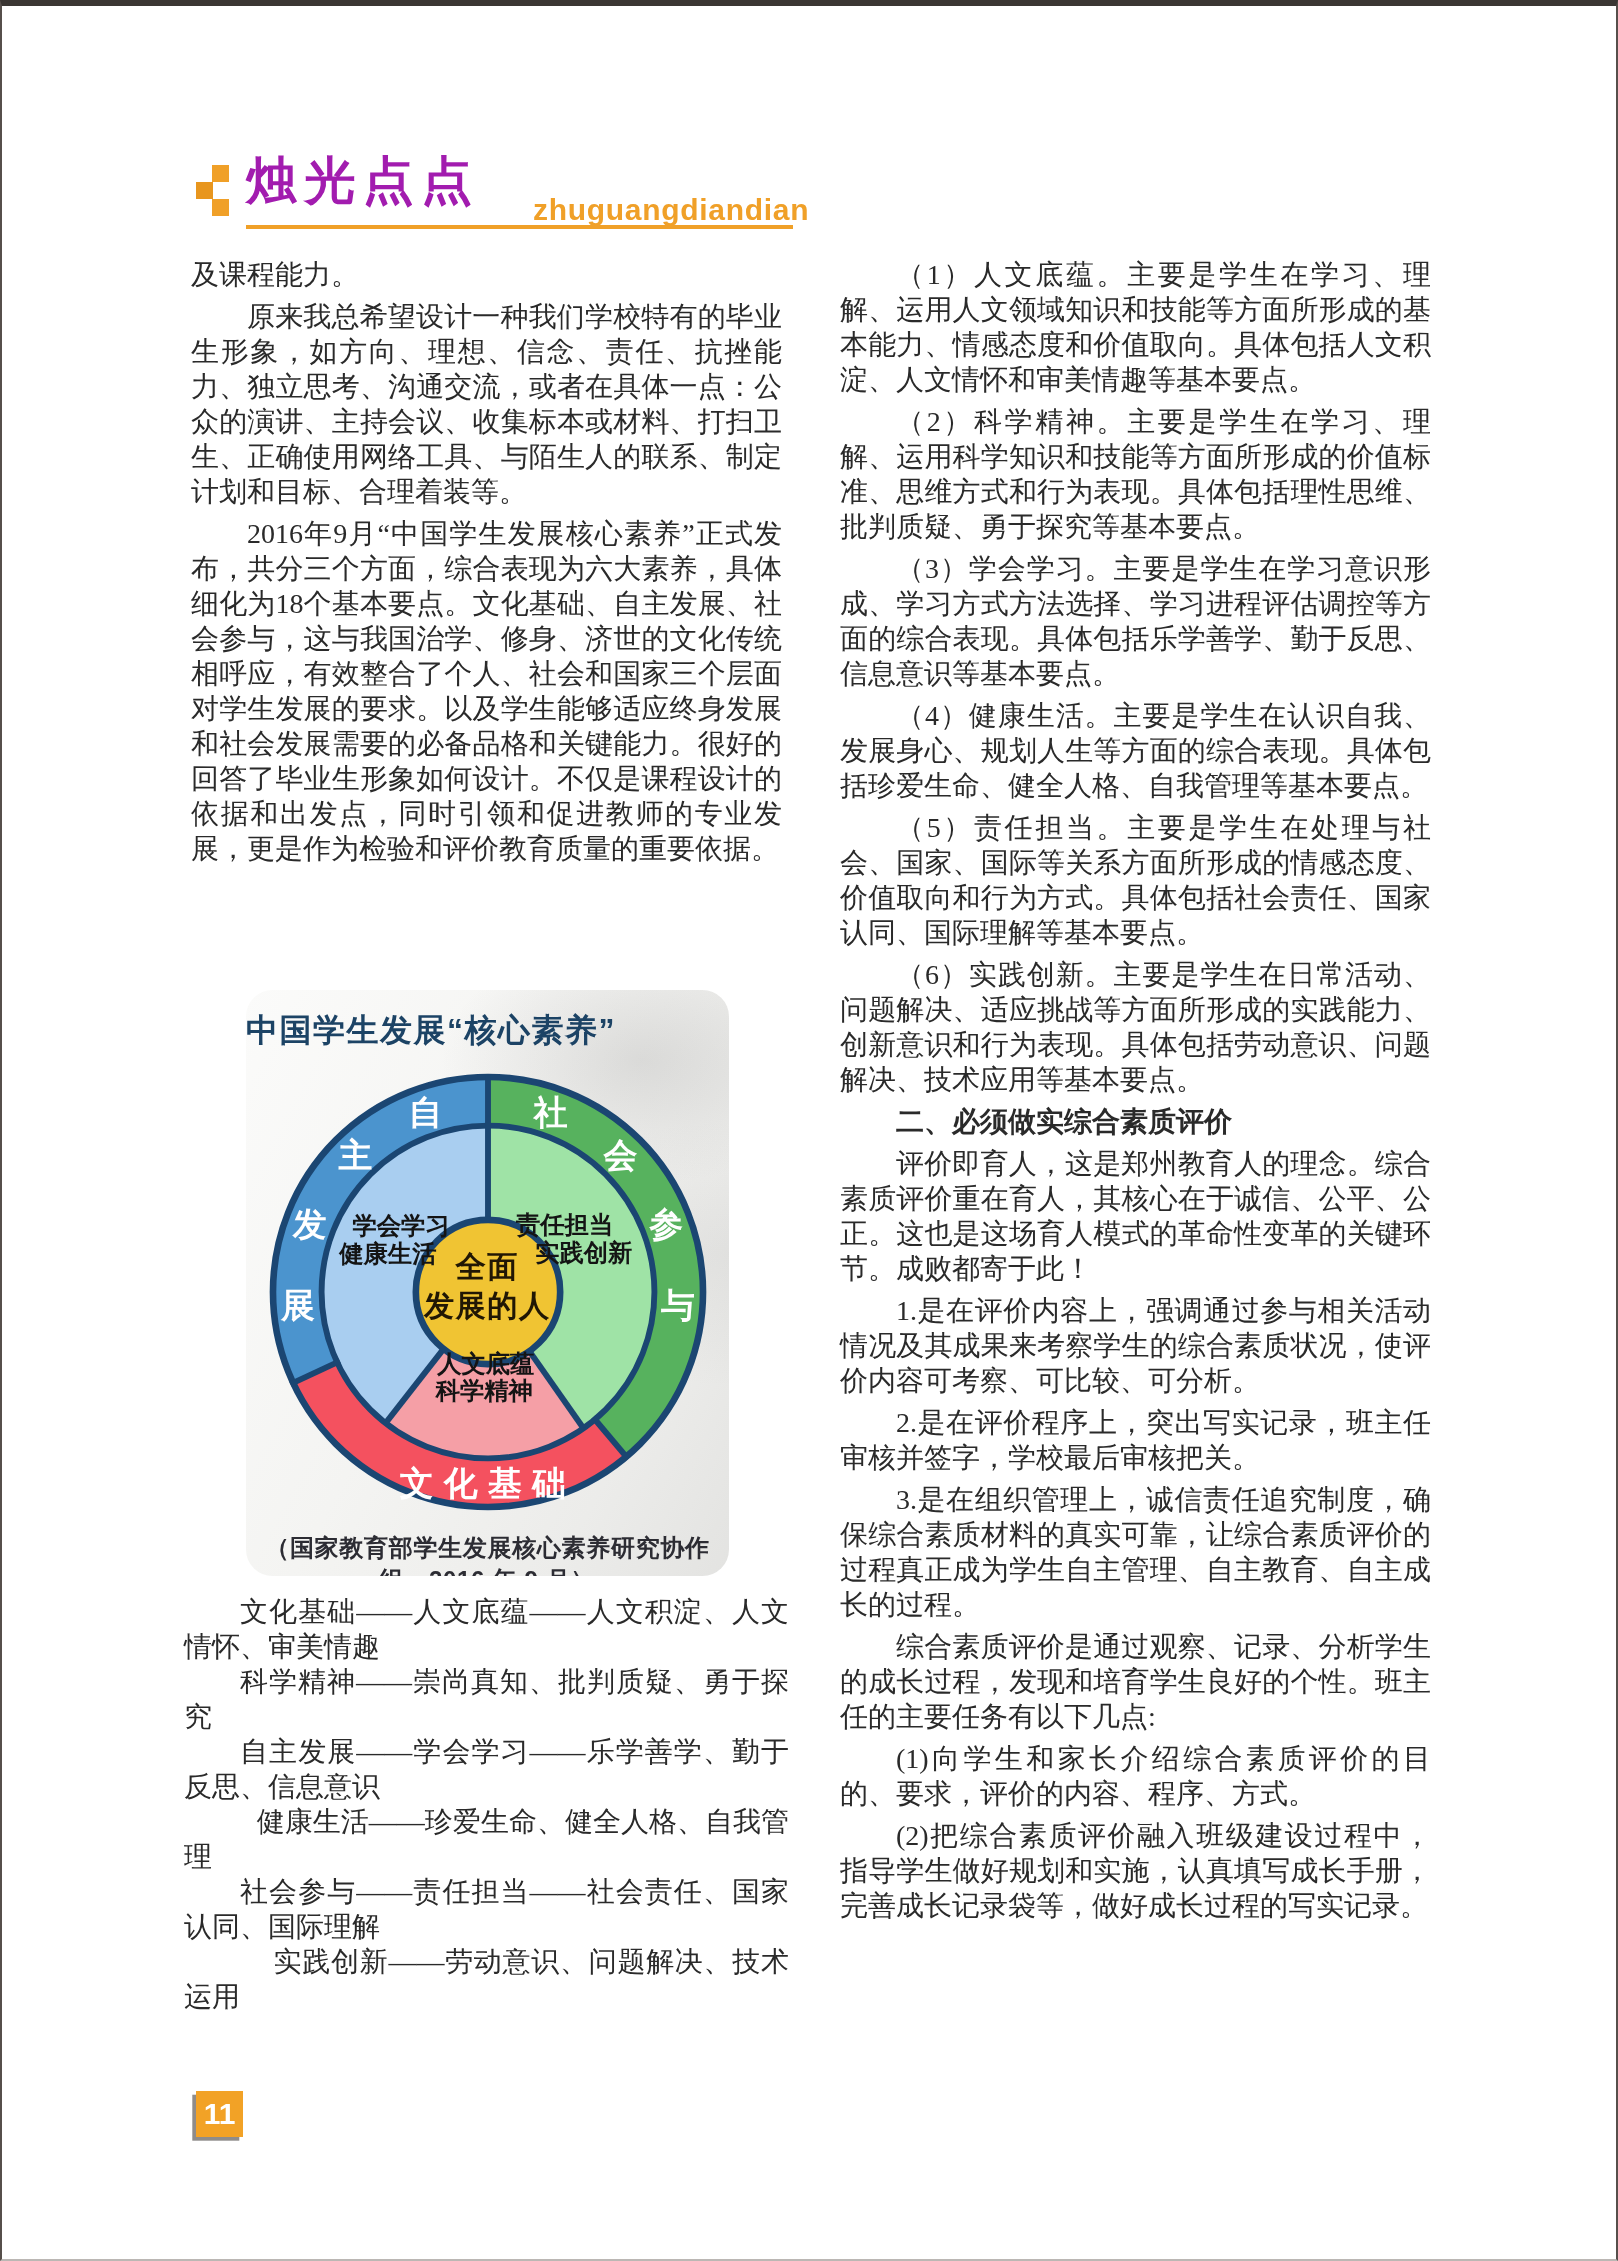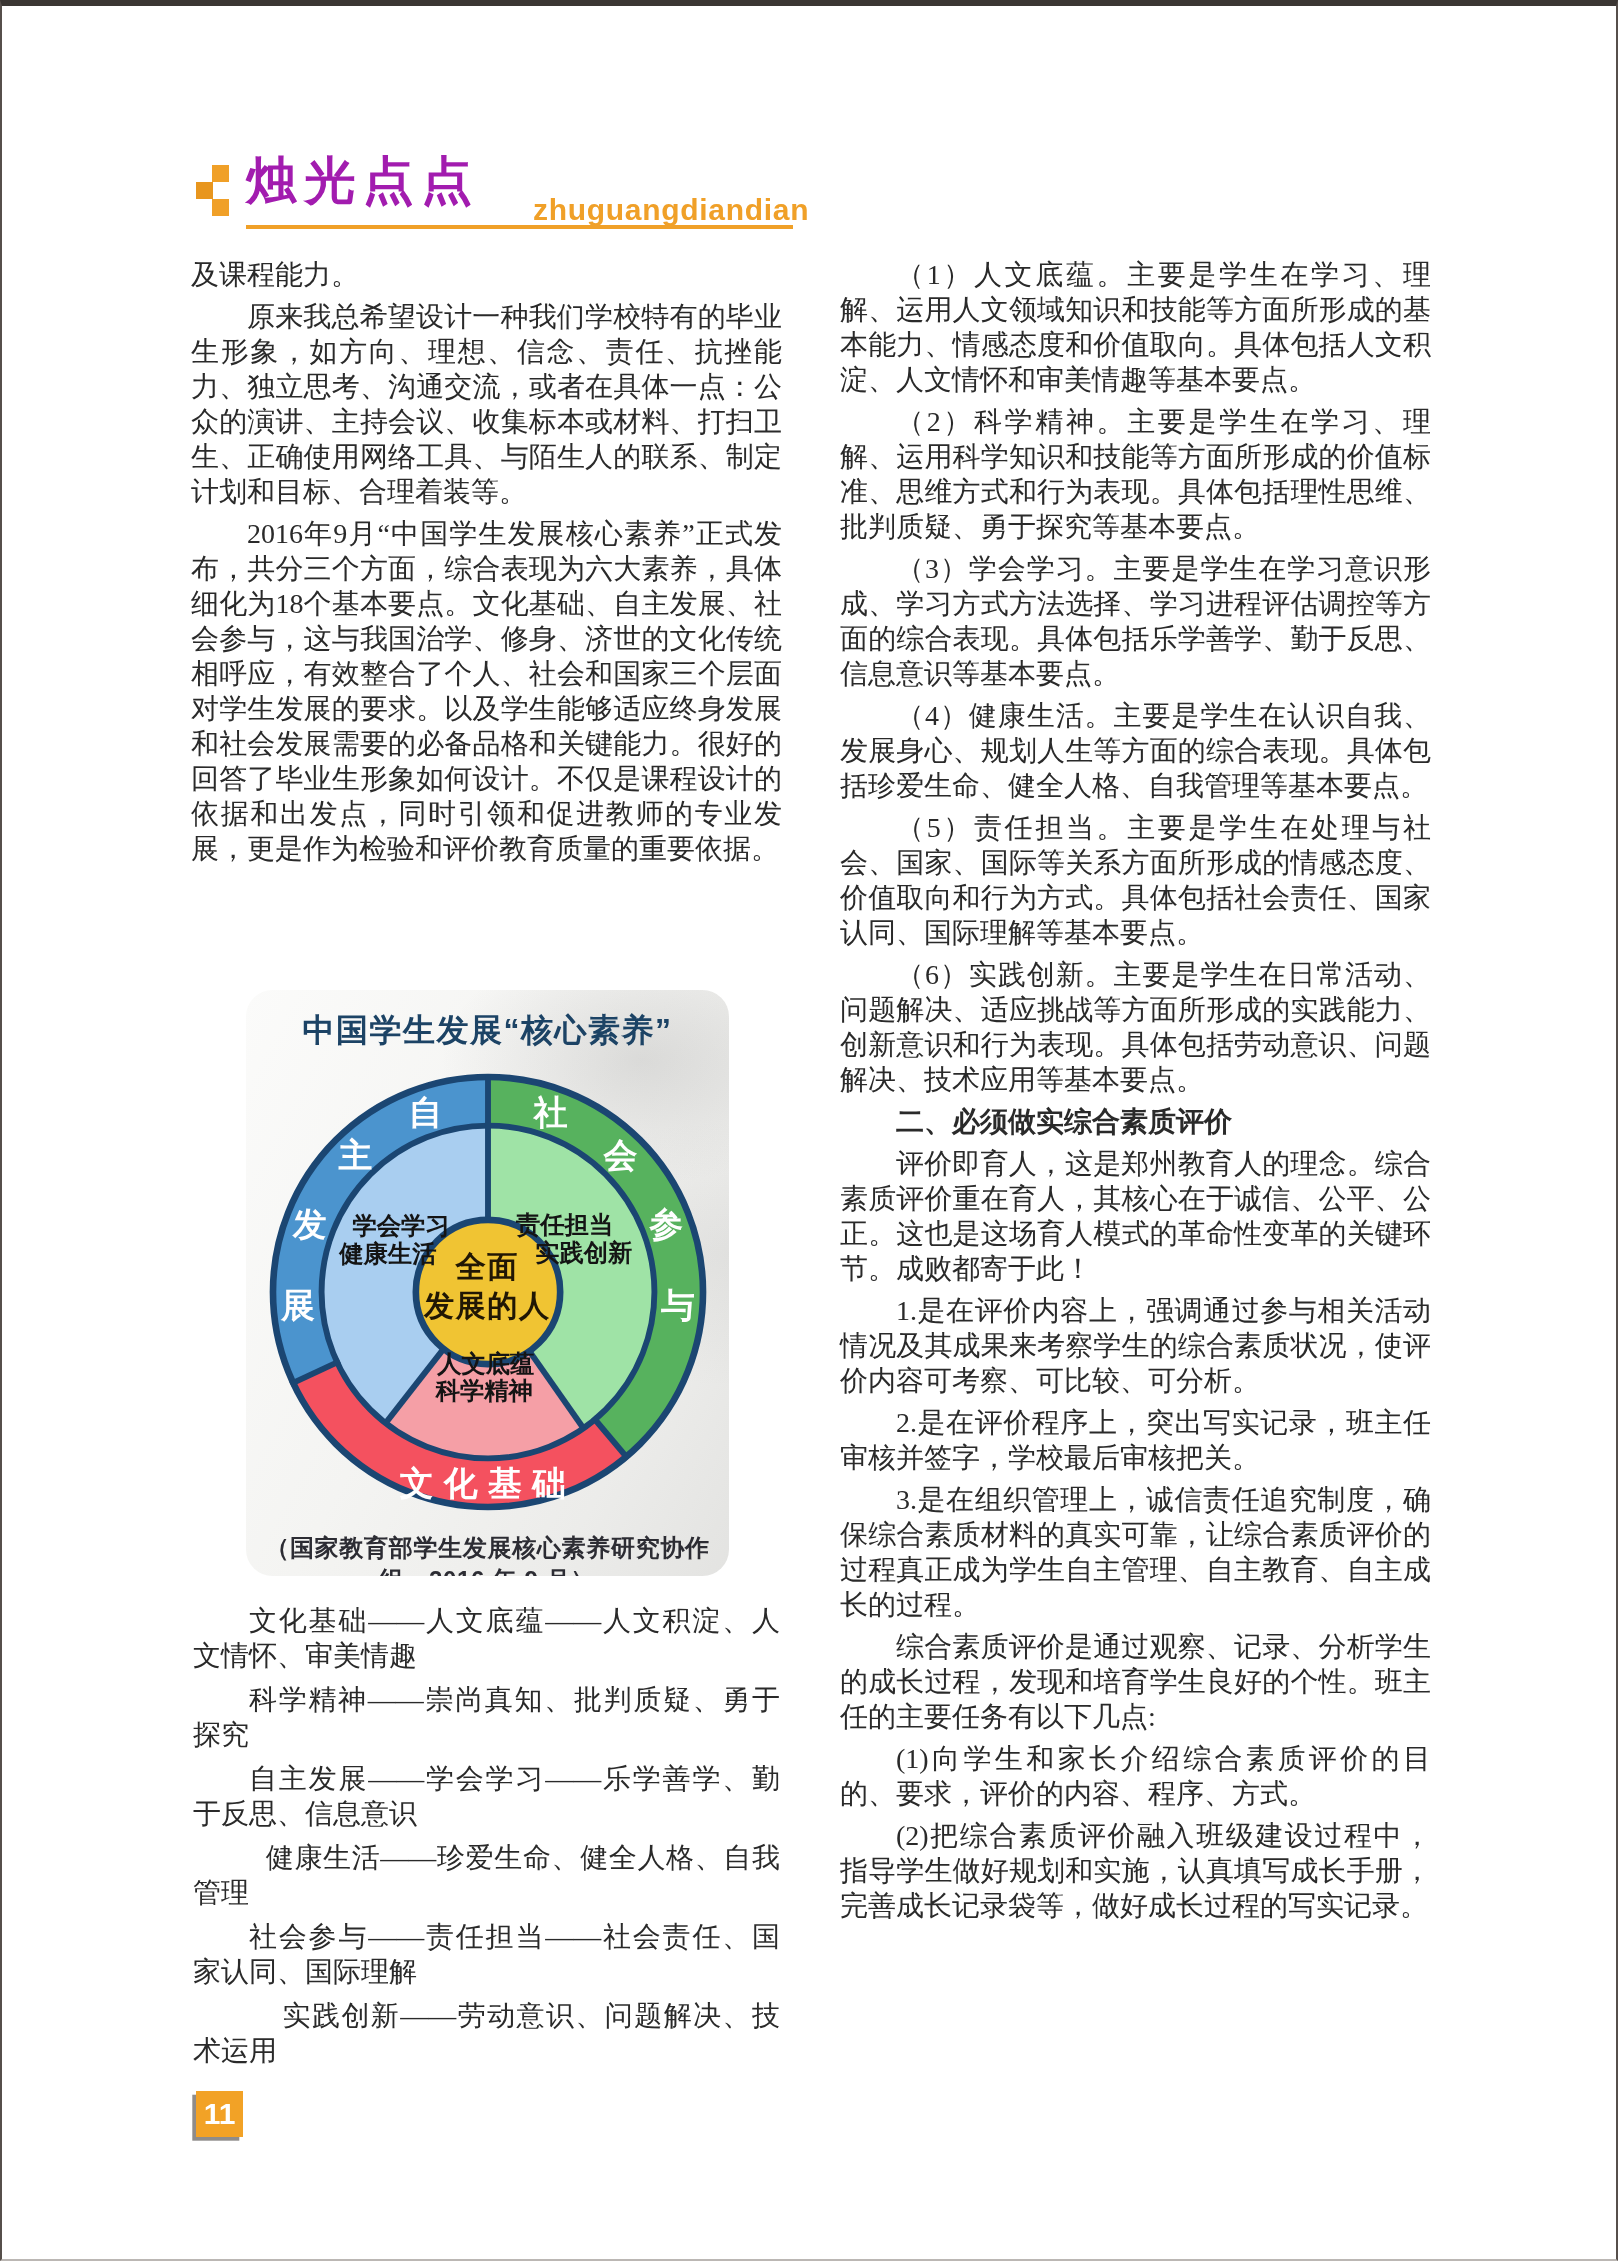--- a/index.html
+++ b/index.html
@@ -33,35 +33,35 @@
   
   .col{position:absolute;width:605px;font-size:28px;line-height:35px;text-align:justify;}
   #col-left{left:182px;top:244px;}
   #col-right{left:831px;top:244px;}
   .col p{margin:7px;}
   .ind{text-indent:2em;}
   .ind25{text-indent:2.6em;}
   .ind3{text-indent:3.2em;}
   .sec-heading{font-weight:bold;text-indent:2em;}
   #legend-block{position:absolute;left:182px;top:1588px;width:605px;font-size:28px;line-height:35px;text-align:justify;}
-  #legend-block p{margin:9px;}
+  #legend-block p{margin:0;}
   
   #figure-panel{
     position:absolute;left:244px;top:984px;width:483px;height:586px;
     border-radius:26.5px;
     background:linear-gradient(118deg,#fbfbfa 0%,#f4f4f2 45%,#ececea 78%,#e3e3e1 100%);
     overflow:hidden;
   }
   #figure-panel::before{
     content:"";position:absolute;left:0;top:0;right:0;bottom:0;
     background:radial-gradient(ellipse 309px 191px at 82% 12%,rgba(110,110,110,0.18),rgba(0,0,0,0) 65%),
                radial-gradient(ellipse 368px 221px at 100% 45%,rgba(140,140,140,0.12),rgba(0,0,0,0) 60%);
   }
   .fig-title{
-    position:absolute;left:0;top:19px;width:100%;text-align:center;
+    position:absolute;left:0;top:19px;width:100%;
     font-family:"Liberation Sans","DejaVu Sans",sans-serif;
     font-weight:bold;font-size:32px;color:#1c4365;letter-spacing:1.5px;
   }
   #donut-svg{position:absolute;left:-1.5px;top:59px;}
   .fig-caption{
     position:absolute;left:0;top:542px;width:100%;text-align:center;
     font-family:"Liberation Sans","DejaVu Sans",sans-serif;
     font-weight:bold;font-size:24px;color:#2c2c33;letter-spacing:0.7px;
   }
   

